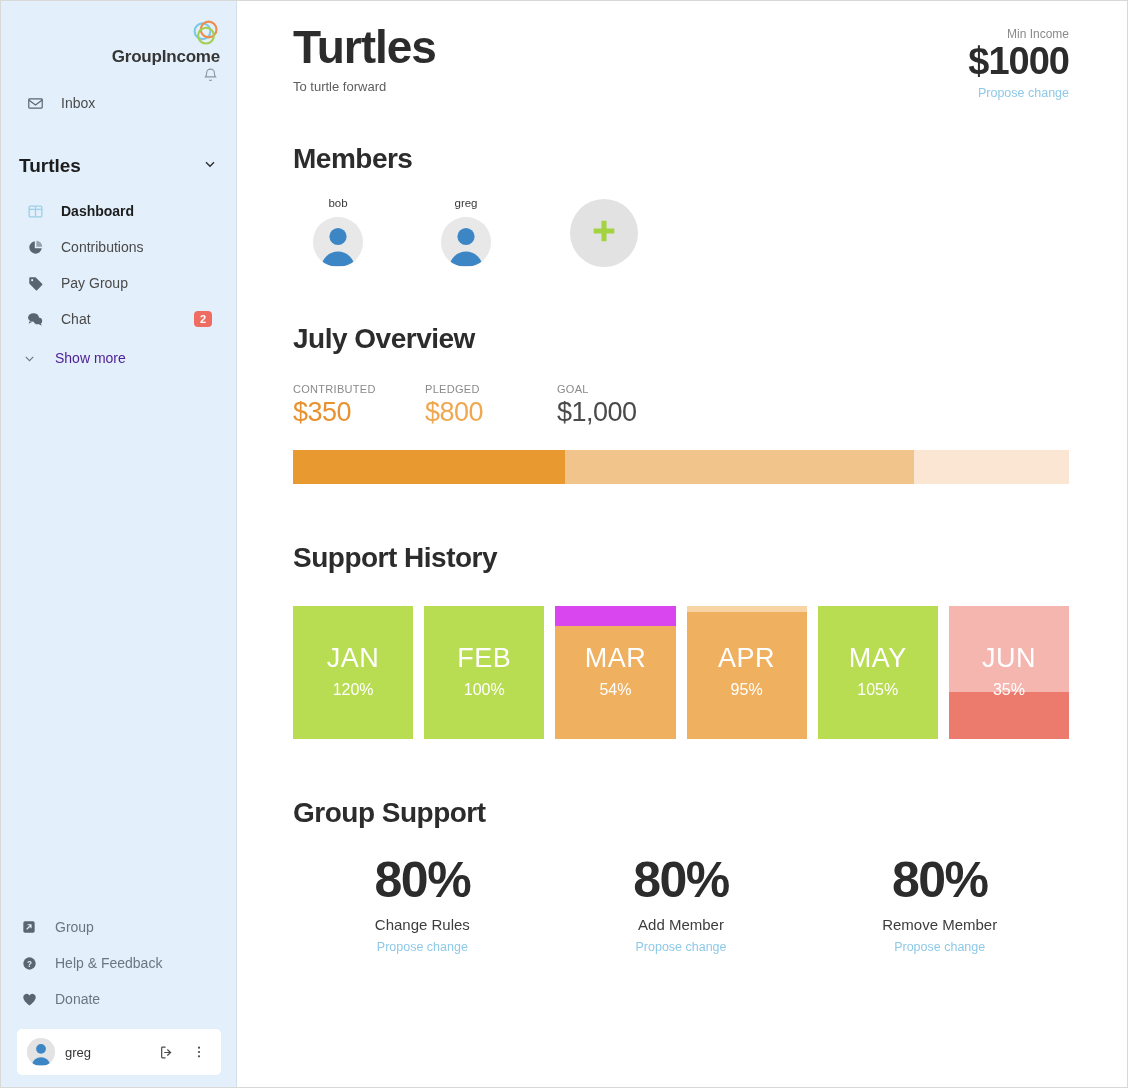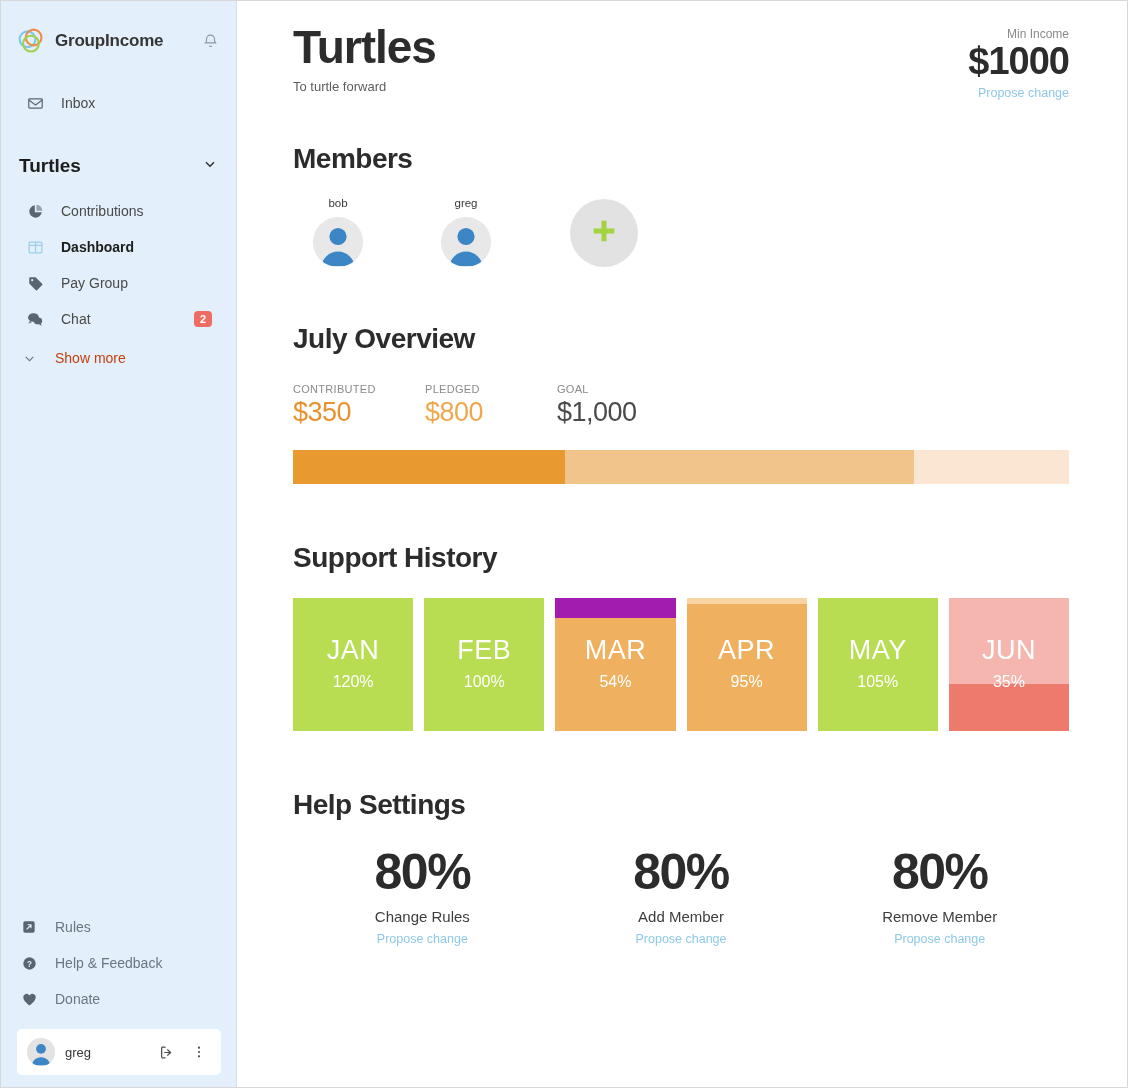--- a/index.html
+++ b/index.html
@@ -26,23 +26,24 @@
     position: absolute;
     left: 0; top: 0;
     width: 236px;
     height: 1088px;
     background: #e3effa;
     border-right: 1px solid #d3dfe9;
   }
 
   .brand-row {
     display: flex;
-    align-items: center;
+    align-items: flex-end;
     height: 44px;
     margin: 18px 16px 0 16px;
+    flex-direction: column;
   }
   .brand-logo { width: 28px; height: 28px; flex: none; }
   .brand-name {
     margin-left: 10px;
     font-size: 17px;
     font-weight: bold;
     color: #363636;
     letter-spacing: -0.2px;
   }
   .bell-btn {
@@ -100,21 +101,21 @@
     line-height: 1.1;
   }
 
   .show-more {
     display: flex;
     align-items: center;
     padding: 0 18px;
     height: 34px;
     margin-top: 4px;
     cursor: pointer;
-    color: #c2410c;
+    color: #4c1d95;
     font-size: 14px;
   }
   .show-more .sm-ico {
     width: 20px; height: 20px; flex: none;
     display: flex; align-items: center; justify-content: center;
     margin-right: 16px;
   }
 
   .sidebar-footer {
     position: absolute;
@@ -281,21 +282,21 @@
     background: #fae6d2;
     overflow: hidden;
   }
   .seg-contributed { background: #e8992f; }
   .seg-pledged { background: #f0c48a; }
 
   
   #history-section { margin-top: 58px; }
   .bars-row {
     display: flex;
-    margin-top: 24px;
+    margin-top: 32px;
     gap: 11px;
   }
   .bar {
     position: relative;
     flex: 1;
     height: 133px;
     overflow: hidden;
     cursor: pointer;
   }
   .bar-fill {
@@ -384,38 +385,38 @@
       <span class="g-name">Turtles</span>
       <span class="chev">
         <svg viewBox="0 0 24 24" width="16" height="16" fill="none" stroke="#2c2c2c" stroke-width="2">
           <path d="M6 9.5l6 6 6-6"></path>
         </svg>
       </span>
     </div>
 
     <div class="nav-list">
 
+      <div class="nav-item active">
+        <span class="nav-ico">
+          <svg viewBox="0 0 24 24" width="17" height="17" fill="none" stroke="#9ccfe8" stroke-width="1.8">
+            <rect x="3" y="4.5" width="18" height="15" rx="1.5"></rect>
+            <path d="M12 4.5v15M3 9h18"></path>
+          </svg>
+        </span>
+        <span class="nav-label">Dashboard</span>
+      </div>
+
       <div class="nav-item">
         <span class="nav-ico">
           <svg viewBox="0 0 24 24" width="17" height="17">
             <path d="M11 3.2A8.8 8.8 0 1 0 20.8 13H11z" fill="#5a6571"></path>
             <path d="M13.3 2.6V10.8h8.2a8.3 8.3 0 0 0-8.2-8.2z" fill="#5a6571" opacity="0.55"></path>
           </svg>
         </span>
         <span class="nav-label">Contributions</span>
-      </div>
-
-      <div class="nav-item active">
-        <span class="nav-ico">
-          <svg viewBox="0 0 24 24" width="17" height="17" fill="none" stroke="#9ccfe8" stroke-width="1.8">
-            <rect x="3" y="4.5" width="18" height="15" rx="1.5"></rect>
-            <path d="M12 4.5v15M3 9h18"></path>
-          </svg>
-        </span>
-        <span class="nav-label">Dashboard</span>
       </div>
 
       <div class="nav-item">
         <span class="nav-ico">
           <svg viewBox="0 0 24 24" width="17" height="17">
             <path d="M3.2 11.6V4.4c0-.7.5-1.2 1.2-1.2h7.2c.3 0 .6.1.8.3l9 9c.5.5.5 1.2 0 1.7l-7.2 7.2c-.5.5-1.2.5-1.7 0l-9-9a1.2 1.2 0 0 1-.3-.8z" fill="#5a6571"></path>
             <circle cx="7.3" cy="7.3" r="1.5" fill="#e3effa"></circle>
           </svg>
         </span>
         <span class="nav-label">Pay Group</span>
@@ -447,21 +448,21 @@
 
     <div class="sidebar-footer">
 
       <div class="footer-item">
         <span class="f-ico">
           <svg viewBox="0 0 24 24" width="16" height="16">
             <rect x="3.5" y="3.5" width="17" height="17" rx="2.5" fill="#5a6571"></rect>
             <path d="M9 15l6-6M10.5 8.7H15v4.5" fill="none" stroke="#e3effa" stroke-width="1.7" stroke-linecap="round"></path>
           </svg>
         </span>
-        <span>Rules</span>
+        <span>Group</span>
       </div>
 
       <div class="footer-item">
         <span class="f-ico">
           <svg viewBox="0 0 24 24" width="17" height="17">
             <circle cx="12" cy="12" r="8.7" fill="#5a6571"></circle>
             <text x="12" y="16.4" font-size="11.5" font-family="Liberation Sans, sans-serif" font-weight="bold" fill="#e3effa" text-anchor="middle">?</text>
           </svg>
         </span>
         <span>Help &amp; Feedback</span>
@@ -587,21 +588,21 @@
                 <div class="bar-pct">120%</div>
               </div>
             </div>
             <div class="bar" style="background: rgb(184, 220, 82);">
               <div class="bar-fill" style="height: 100%; background: rgb(184, 220, 82);"></div>
               <div class="bar-text">
                 <div class="bar-month">FEB</div>
                 <div class="bar-pct">100%</div>
               </div>
             </div>
-            <div class="bar" style="background: #a21caf;">
+            <div class="bar" style="background: #d946ef;">
               <div class="bar-fill" style="height: 85%; background: rgb(239, 176, 96);"></div>
               <div class="bar-text">
                 <div class="bar-month">MAR</div>
                 <div class="bar-pct">54%</div>
               </div>
             </div>
             <div class="bar" style="background: rgb(248, 212, 165);">
               <div class="bar-fill" style="height: 95%; background: rgb(239, 176, 96);"></div>
               <div class="bar-text">
                 <div class="bar-month">APR</div>
@@ -619,21 +620,21 @@
               <div class="bar-fill" style="height: 35%; background: rgb(236, 123, 110);"></div>
               <div class="bar-text">
                 <div class="bar-month">JUN</div>
                 <div class="bar-pct">35%</div>
               </div>
             </div>
           </div>
       </section>
 
       <section id="settings-section">
-        <div class="section-title">Help Settings</div>
+        <div class="section-title">Group Support</div>
         <div class="settings-row">
           <div class="setting">
             <div class="setting-pct">80%</div>
             <div class="setting-name">Change Rules</div>
             <div class="propose-link">Propose change</div>
           </div>
           <div class="setting">
             <div class="setting-pct">80%</div>
             <div class="setting-name">Add Member</div>
             <div class="propose-link">Propose change</div>

